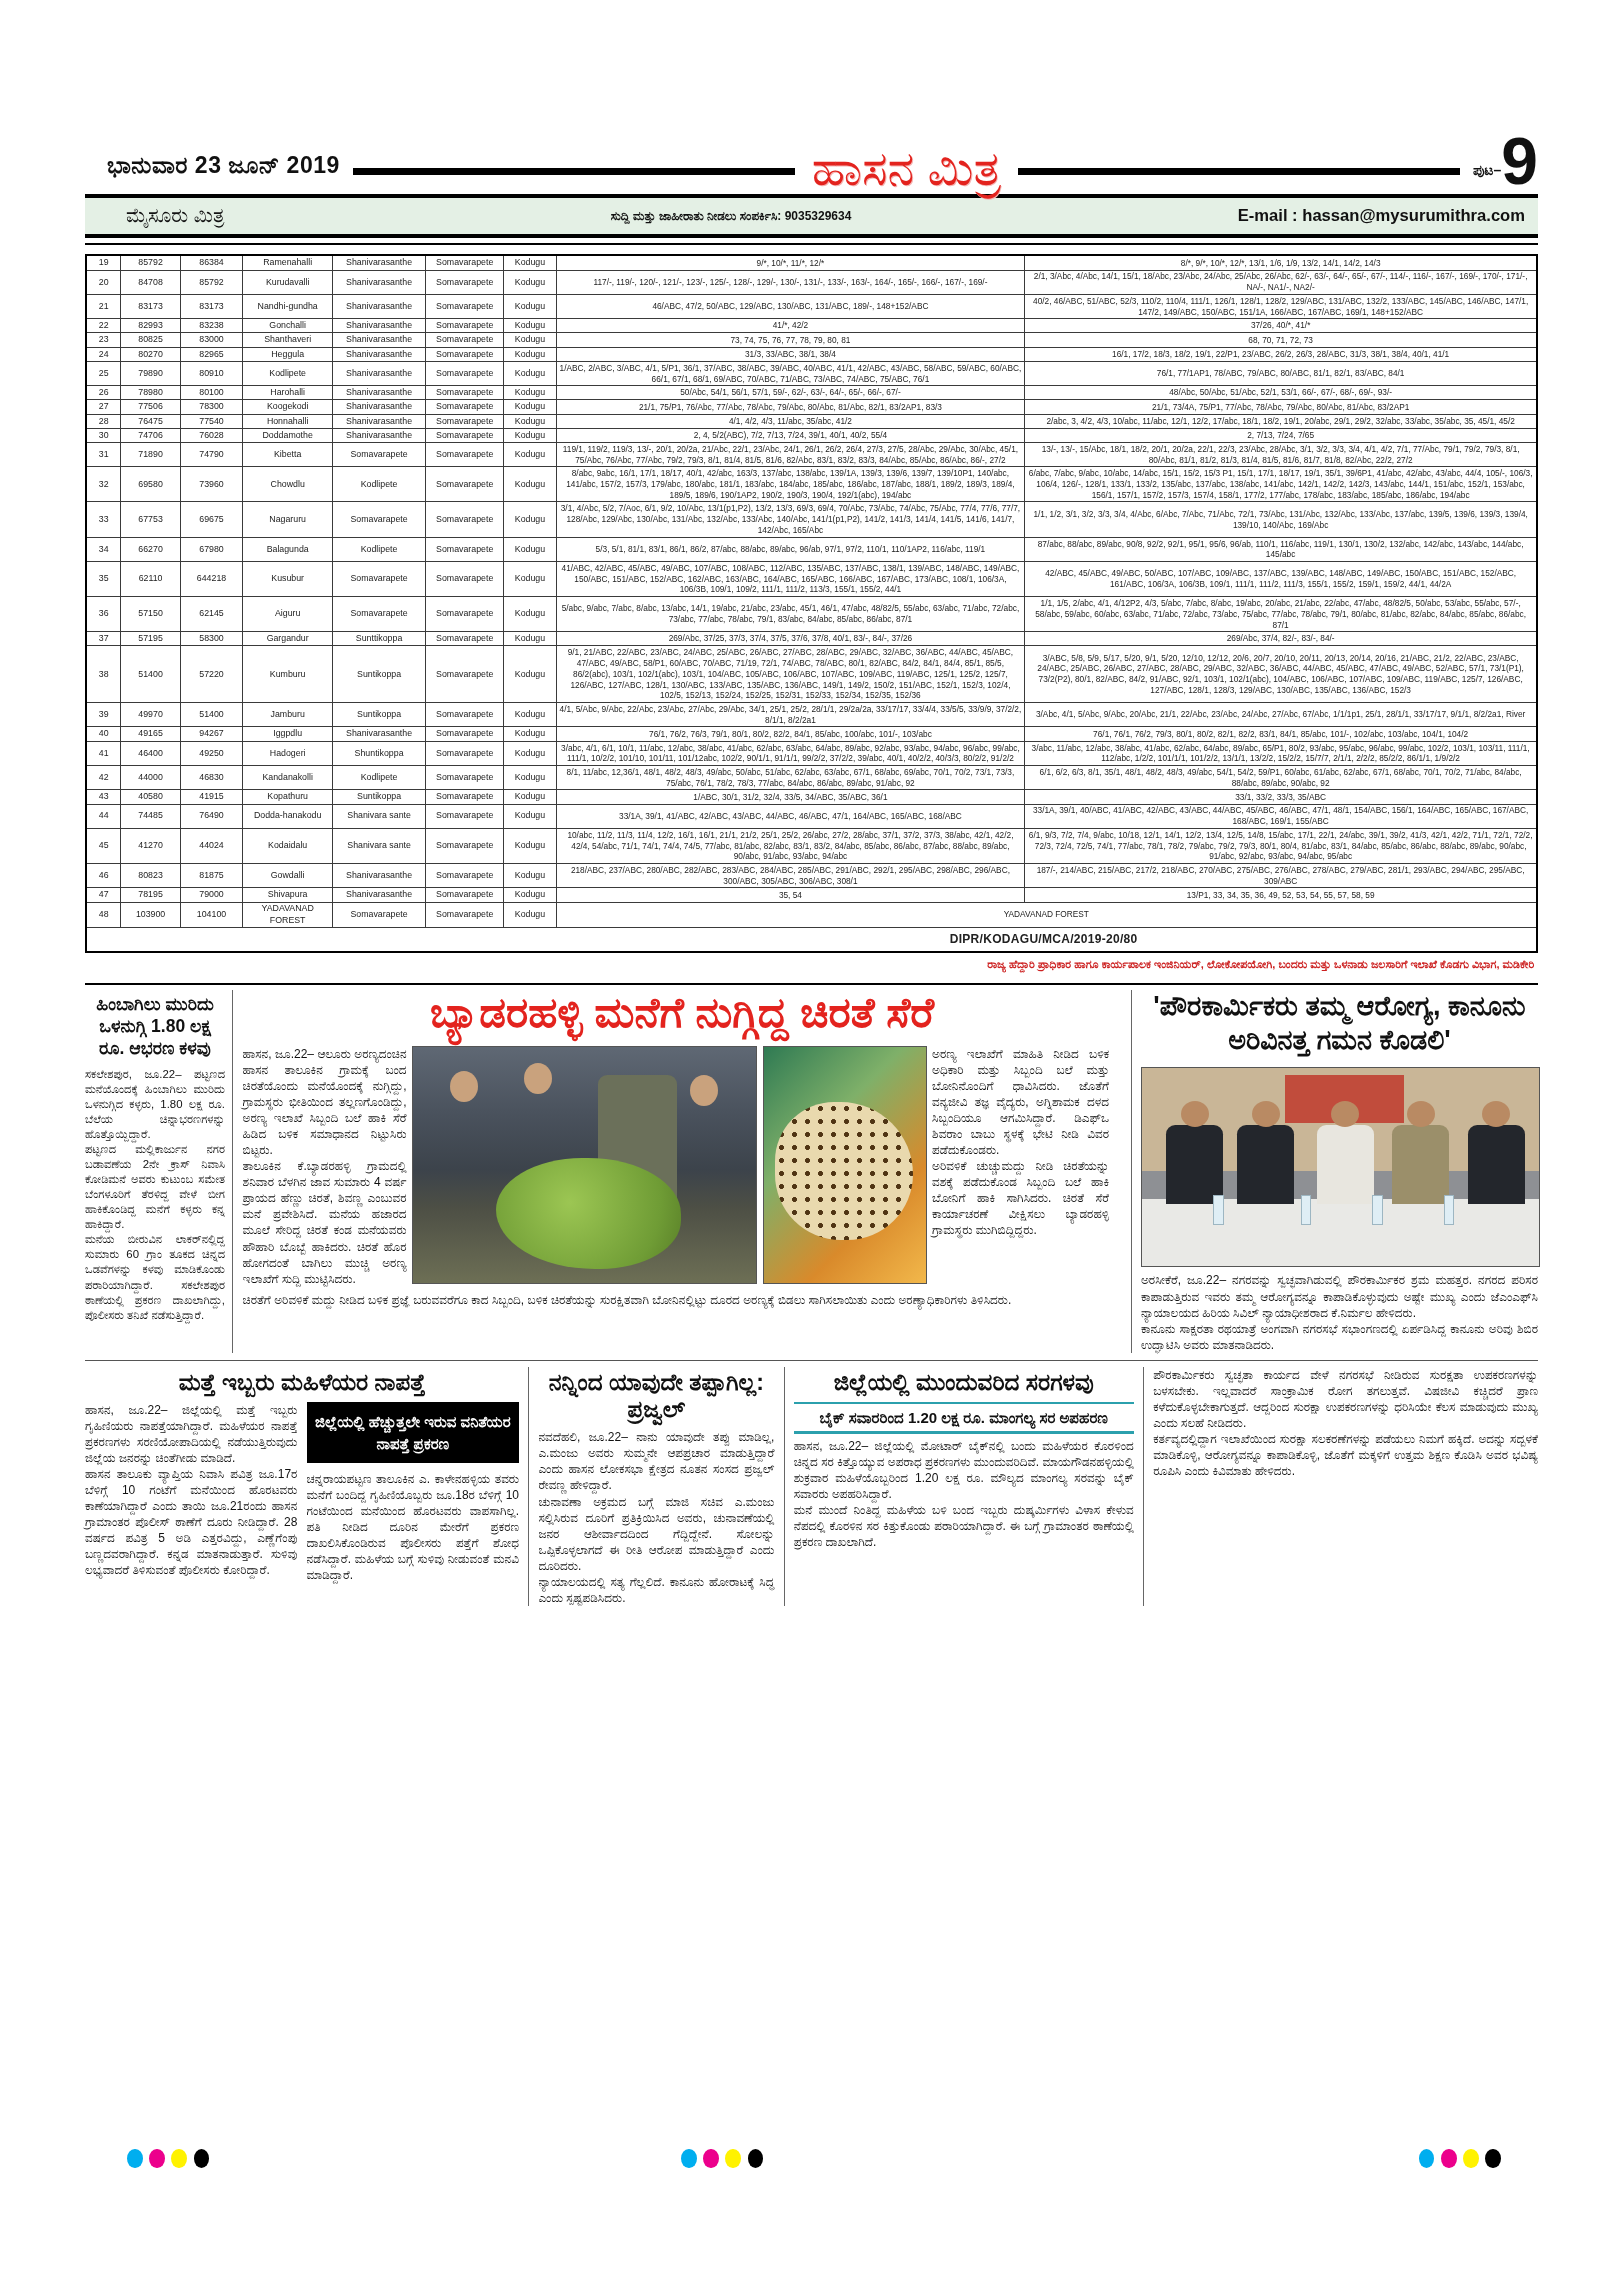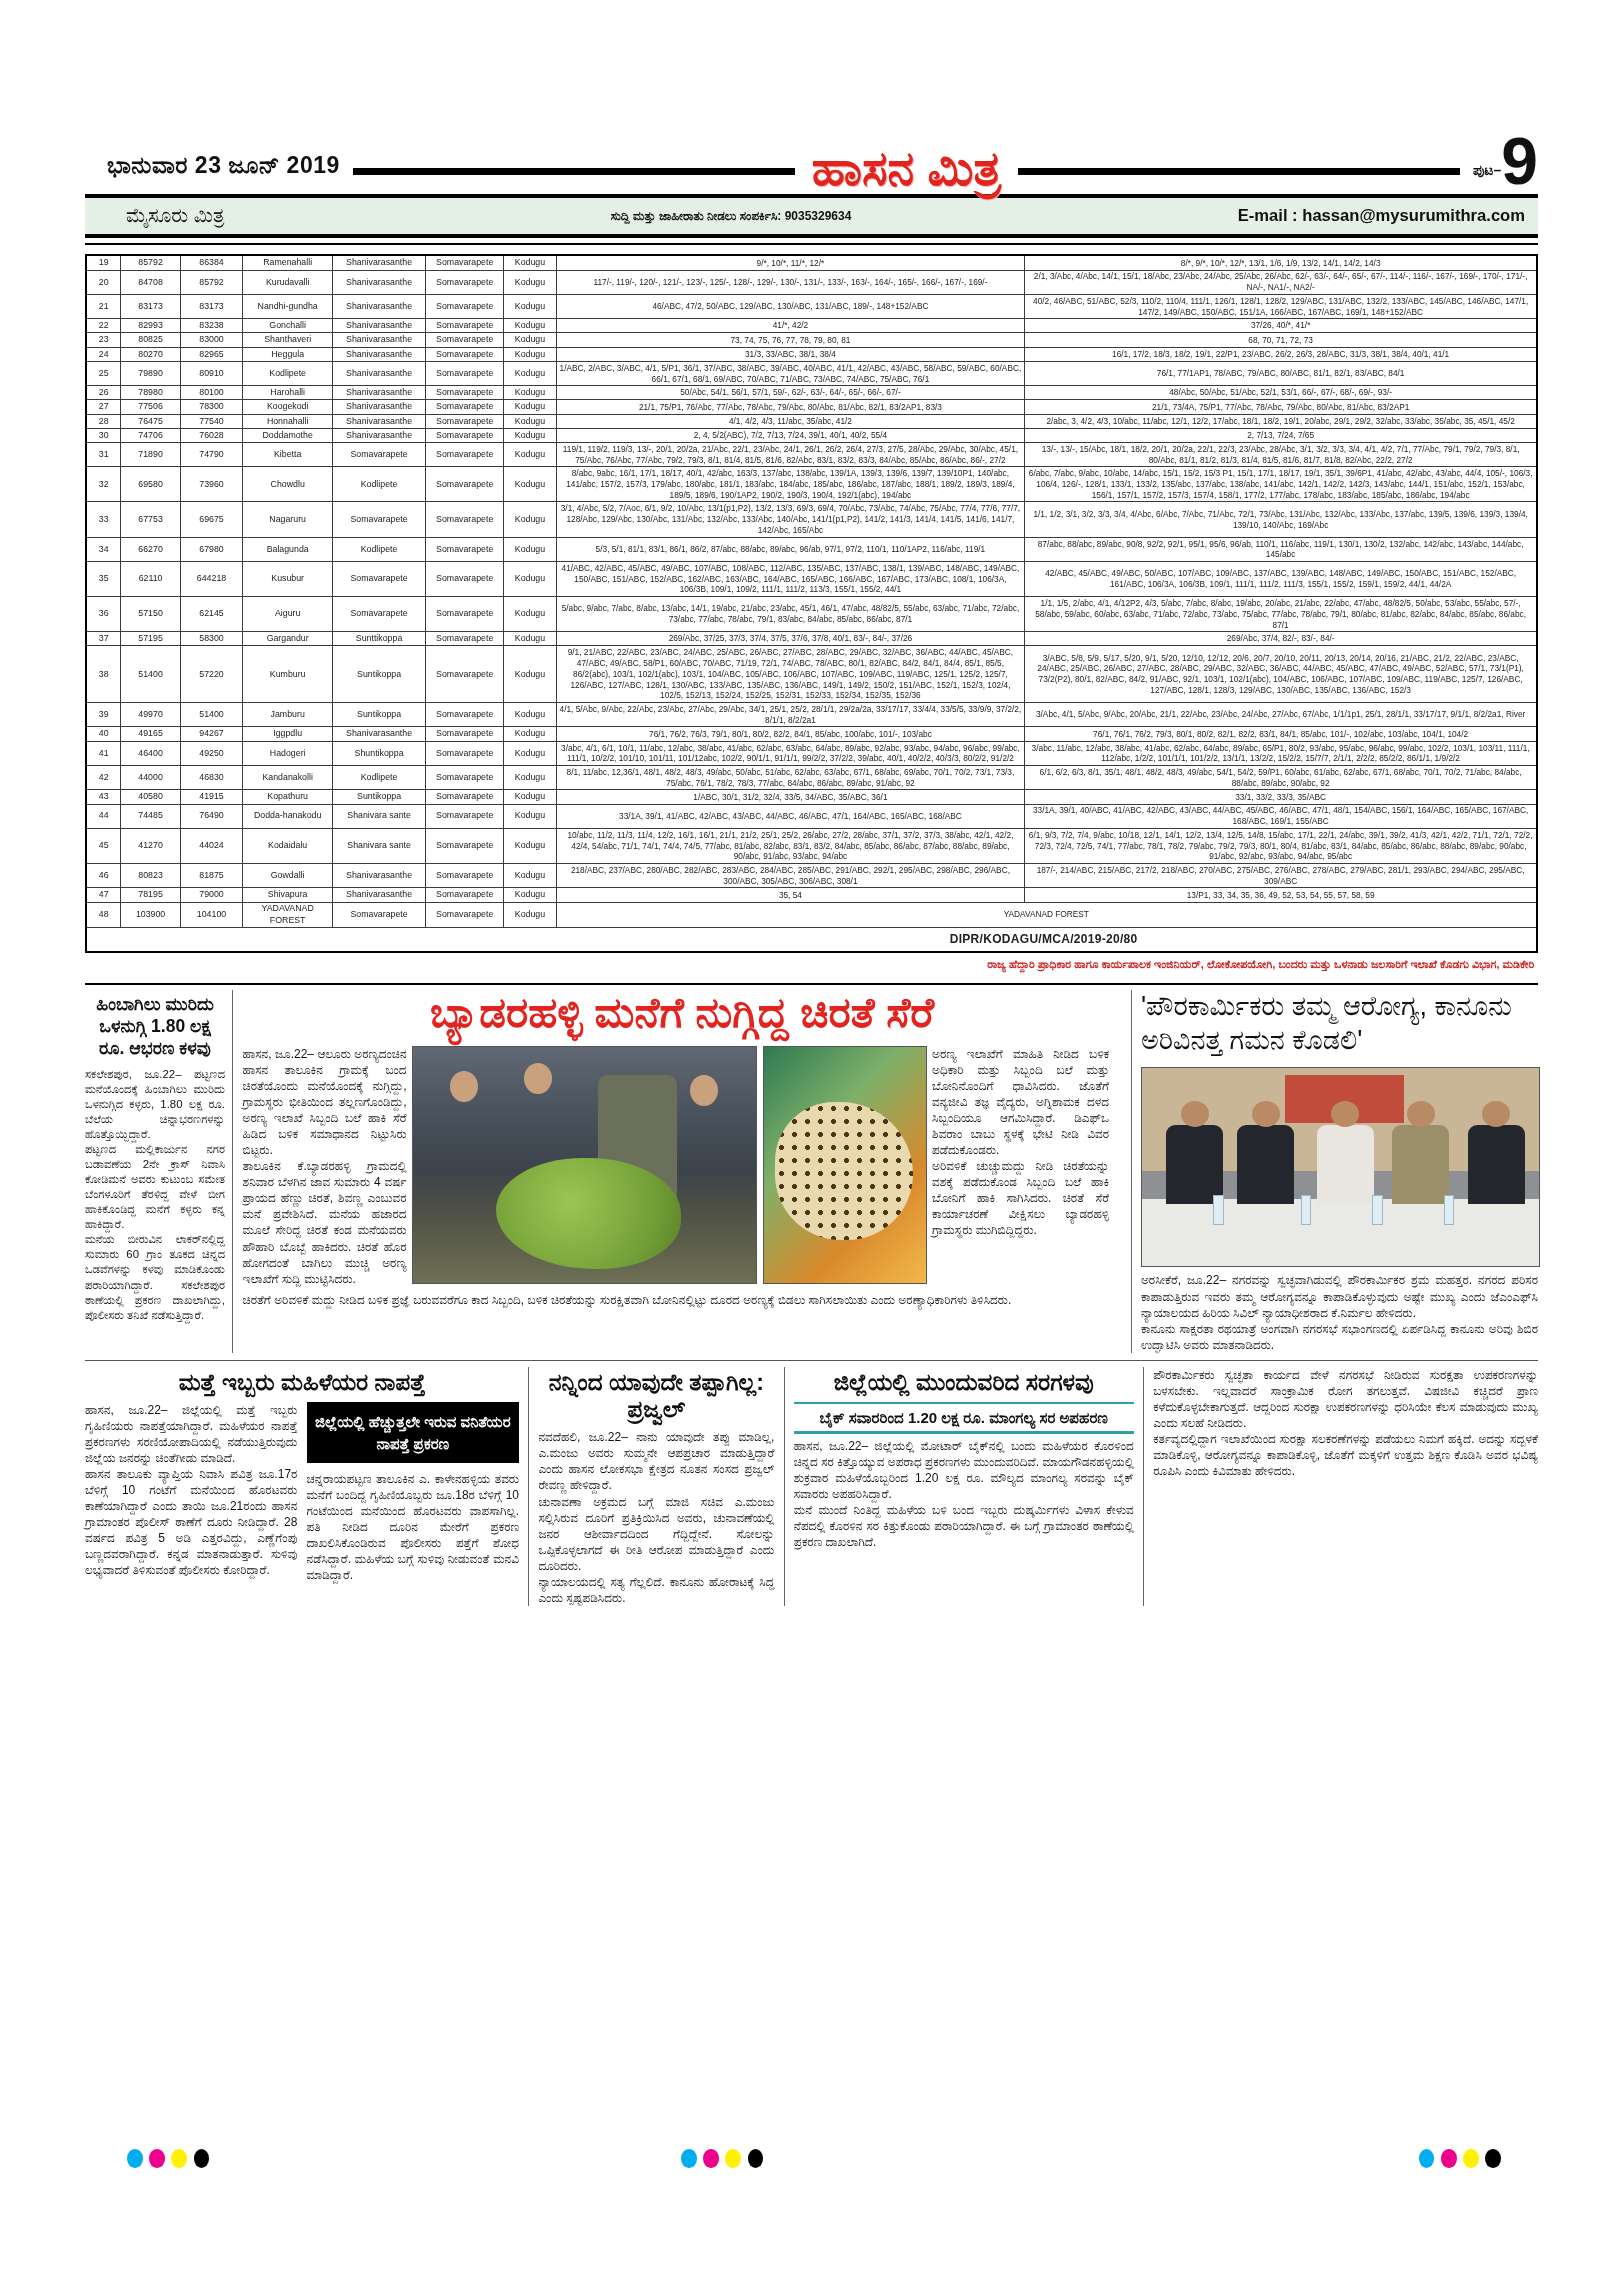--- a/index.html
+++ b/index.html
@@ -3,21 +3,21 @@
 <meta charset="utf-8">
 <style>
   html,body{margin:0;padding:0;background:#d8d8d8;}
   .page{width:1619px;height:2289px;position:relative;background:#fff;
         padding:137px 81px 0 85px;box-sizing:border-box;overflow:hidden;
         font-family:"Liberation Sans",sans-serif;color:#111;}
   
   .hdr{display:flex;align-items:flex-end;}
   .hdr .date{font-size:23px;font-weight:bold;letter-spacing:0.5px;padding-bottom:11px;white-space:nowrap;margin-left:22px;}
   .hdr .rule{flex:1;height:7.4px;background:#000;margin:0 13px 14.8px 13px;}
-  .hdr .masthead{color:#e3231e;font-size:48px;font-weight:bold;line-height:.9;padding:0 3.7px;white-space:nowrap;
+  .hdr .masthead{color:#e3231e;font-size:48px;font-weight:normal;line-height:.9;padding:0 3.7px;white-space:nowrap;
                  text-shadow:0.9px 0.9px 0 #f5b5b3;}
   .hdr .pageno{display:flex;align-items:flex-end;padding-bottom:3.7px;}
   .hdr .pageno .pl{font-size:14px;font-weight:bold;padding-bottom:7.4px;}
   .hdr .pageno .pn{font-size:66px;font-weight:bold;line-height:.75;}
   
   .subbar{margin-top:3.7px;background:#e4f0e5;border-top:4.6px solid #000;border-bottom:4.6px solid #000;
           display:flex;align-items:center;justify-content:space-between;padding:6.5px 13px;}
   .subbar .l{font-size:20px;font-weight:normal;margin-left:28px;}
   .subbar .m{font-size:12px;font-weight:bold;}
   .subbar .r{font-size:16.6px;font-weight:bold;font-family:"Liberation Sans",sans-serif;}
@@ -32,21 +32,21 @@
   
   .notice{color:#cc2020;font-size:11px;font-weight:bold;text-align:right;margin:4.6px 3.7px 3.7px 0;}
   
   .articles{border-top:2.8px solid #000;margin-top:12px;padding-top:5.5px;}
   .band{display:flex;}
   .band1 > .colA{width:140px;flex:none;padding:1.8px 7.4px 1.8px 0;border-right:0.9px solid #666;}
   .band1 > .colB{width:879px;flex:none;padding:0 9.2px;border-right:0.9px solid #666;}
   .band1 > .colC{flex:1;padding:0 0 0 9.2px;}
   .h-small{font-size:17.5px;font-weight:bold;text-align:center;line-height:1.25;margin:1.8px 0 7.4px;}
   .h-big{color:#e3231e;font-size:42px;font-weight:bold;text-align:center;line-height:1.1;margin:0 0 9.2px;}
-  .h-right{font-size:27px;font-weight:normal;text-align:left;line-height:1.25;margin:0 0 9.2px;}
+  .h-right{font-size:27px;font-weight:bold;text-align:center;line-height:1.25;margin:0 0 9.2px;}
   .h-mid{font-size:23px;font-weight:bold;text-align:center;line-height:1.2;margin:1.8px 0 5.5px;}
   .body-txt{font-size:12px;line-height:1.34;text-align:justify;white-space:pre-line;}
   .body-sm{font-size:11.4px;line-height:1.32;text-align:justify;white-space:pre-line;}
   .leo-row{display:flex;gap:5.5px;}
   .leo-row .t1{width:164px;flex:none;}
   .leo-row .t2{width:177px;flex:none;}
   .photo{position:relative;overflow:hidden;flex:none;border:0.9px solid #555;}
   .photo-crowd{width:343px;height:236px;
     background:linear-gradient(180deg,#5f6874 0%,#4a525d 28%,#3c434b 52%,#4d4f45 68%,#6d6f55 100%);}
   .photo-crowd .net{position:absolute;left:83px;top:111px;width:185px;height:111px;border-radius:48% 52% 45% 55%;

